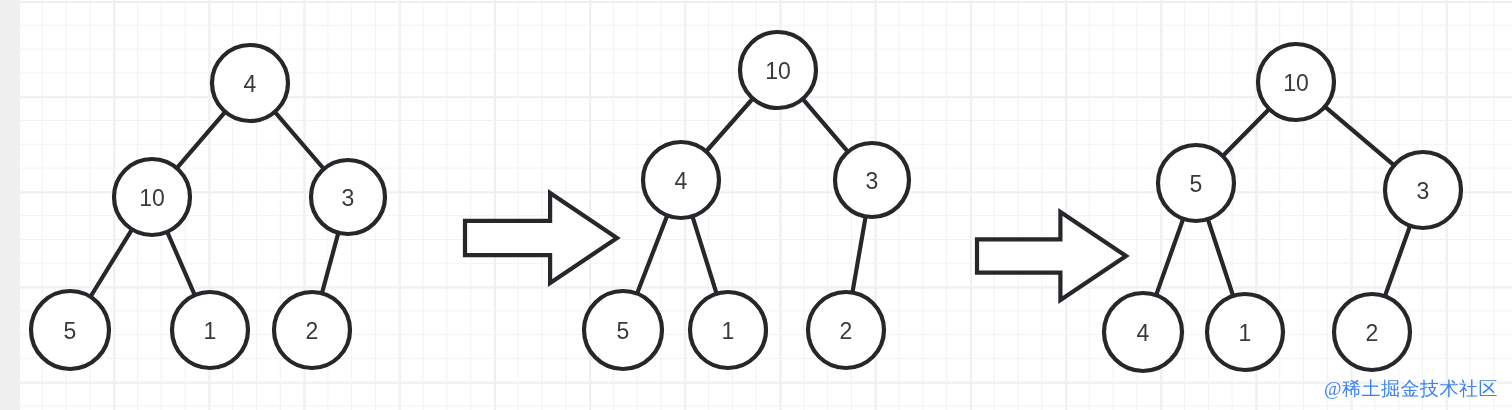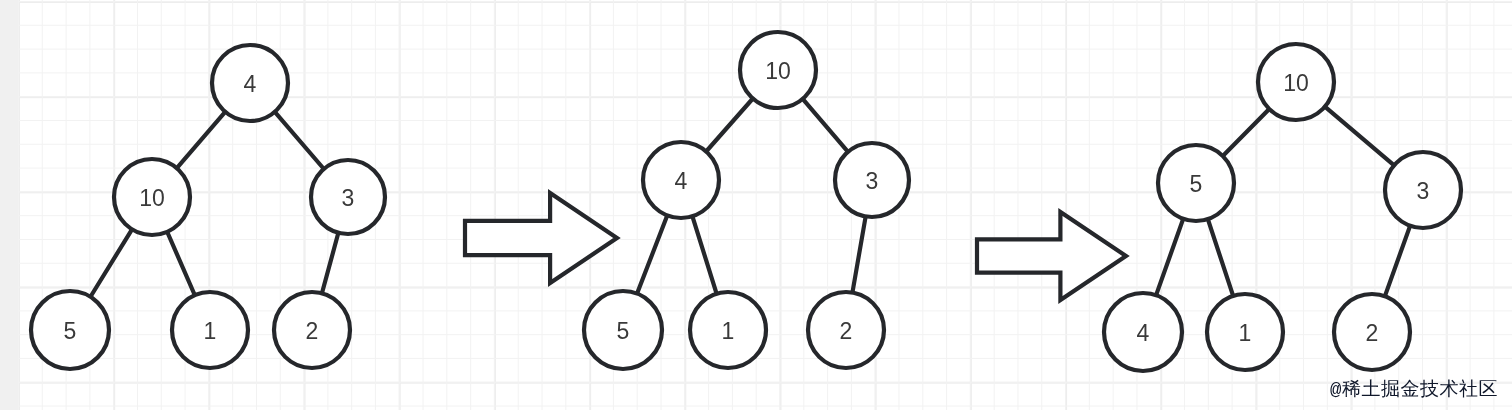--- a/index.html
+++ b/index.html
@@ -78,23 +78,23 @@
     fill: #ffffff;
     stroke: #25272b;
     stroke-width: 4.2;
     stroke-linejoin: miter;
   }
   .watermark {
     position: absolute;
     right: 14px;
     bottom: 8px;
     z-index: 4;
-    font-family: Liberation Mono, monospace;
+    font-family: Liberation Serif, serif;
     font-size: 19px;
-    color: #0f172a;
+    color: #3b82f6;
     letter-spacing: 0.5px;
     white-space: nowrap;
     user-select: none;
   }
 </style>
 </head>
 <body>
 
 <div id="canvas">
 

